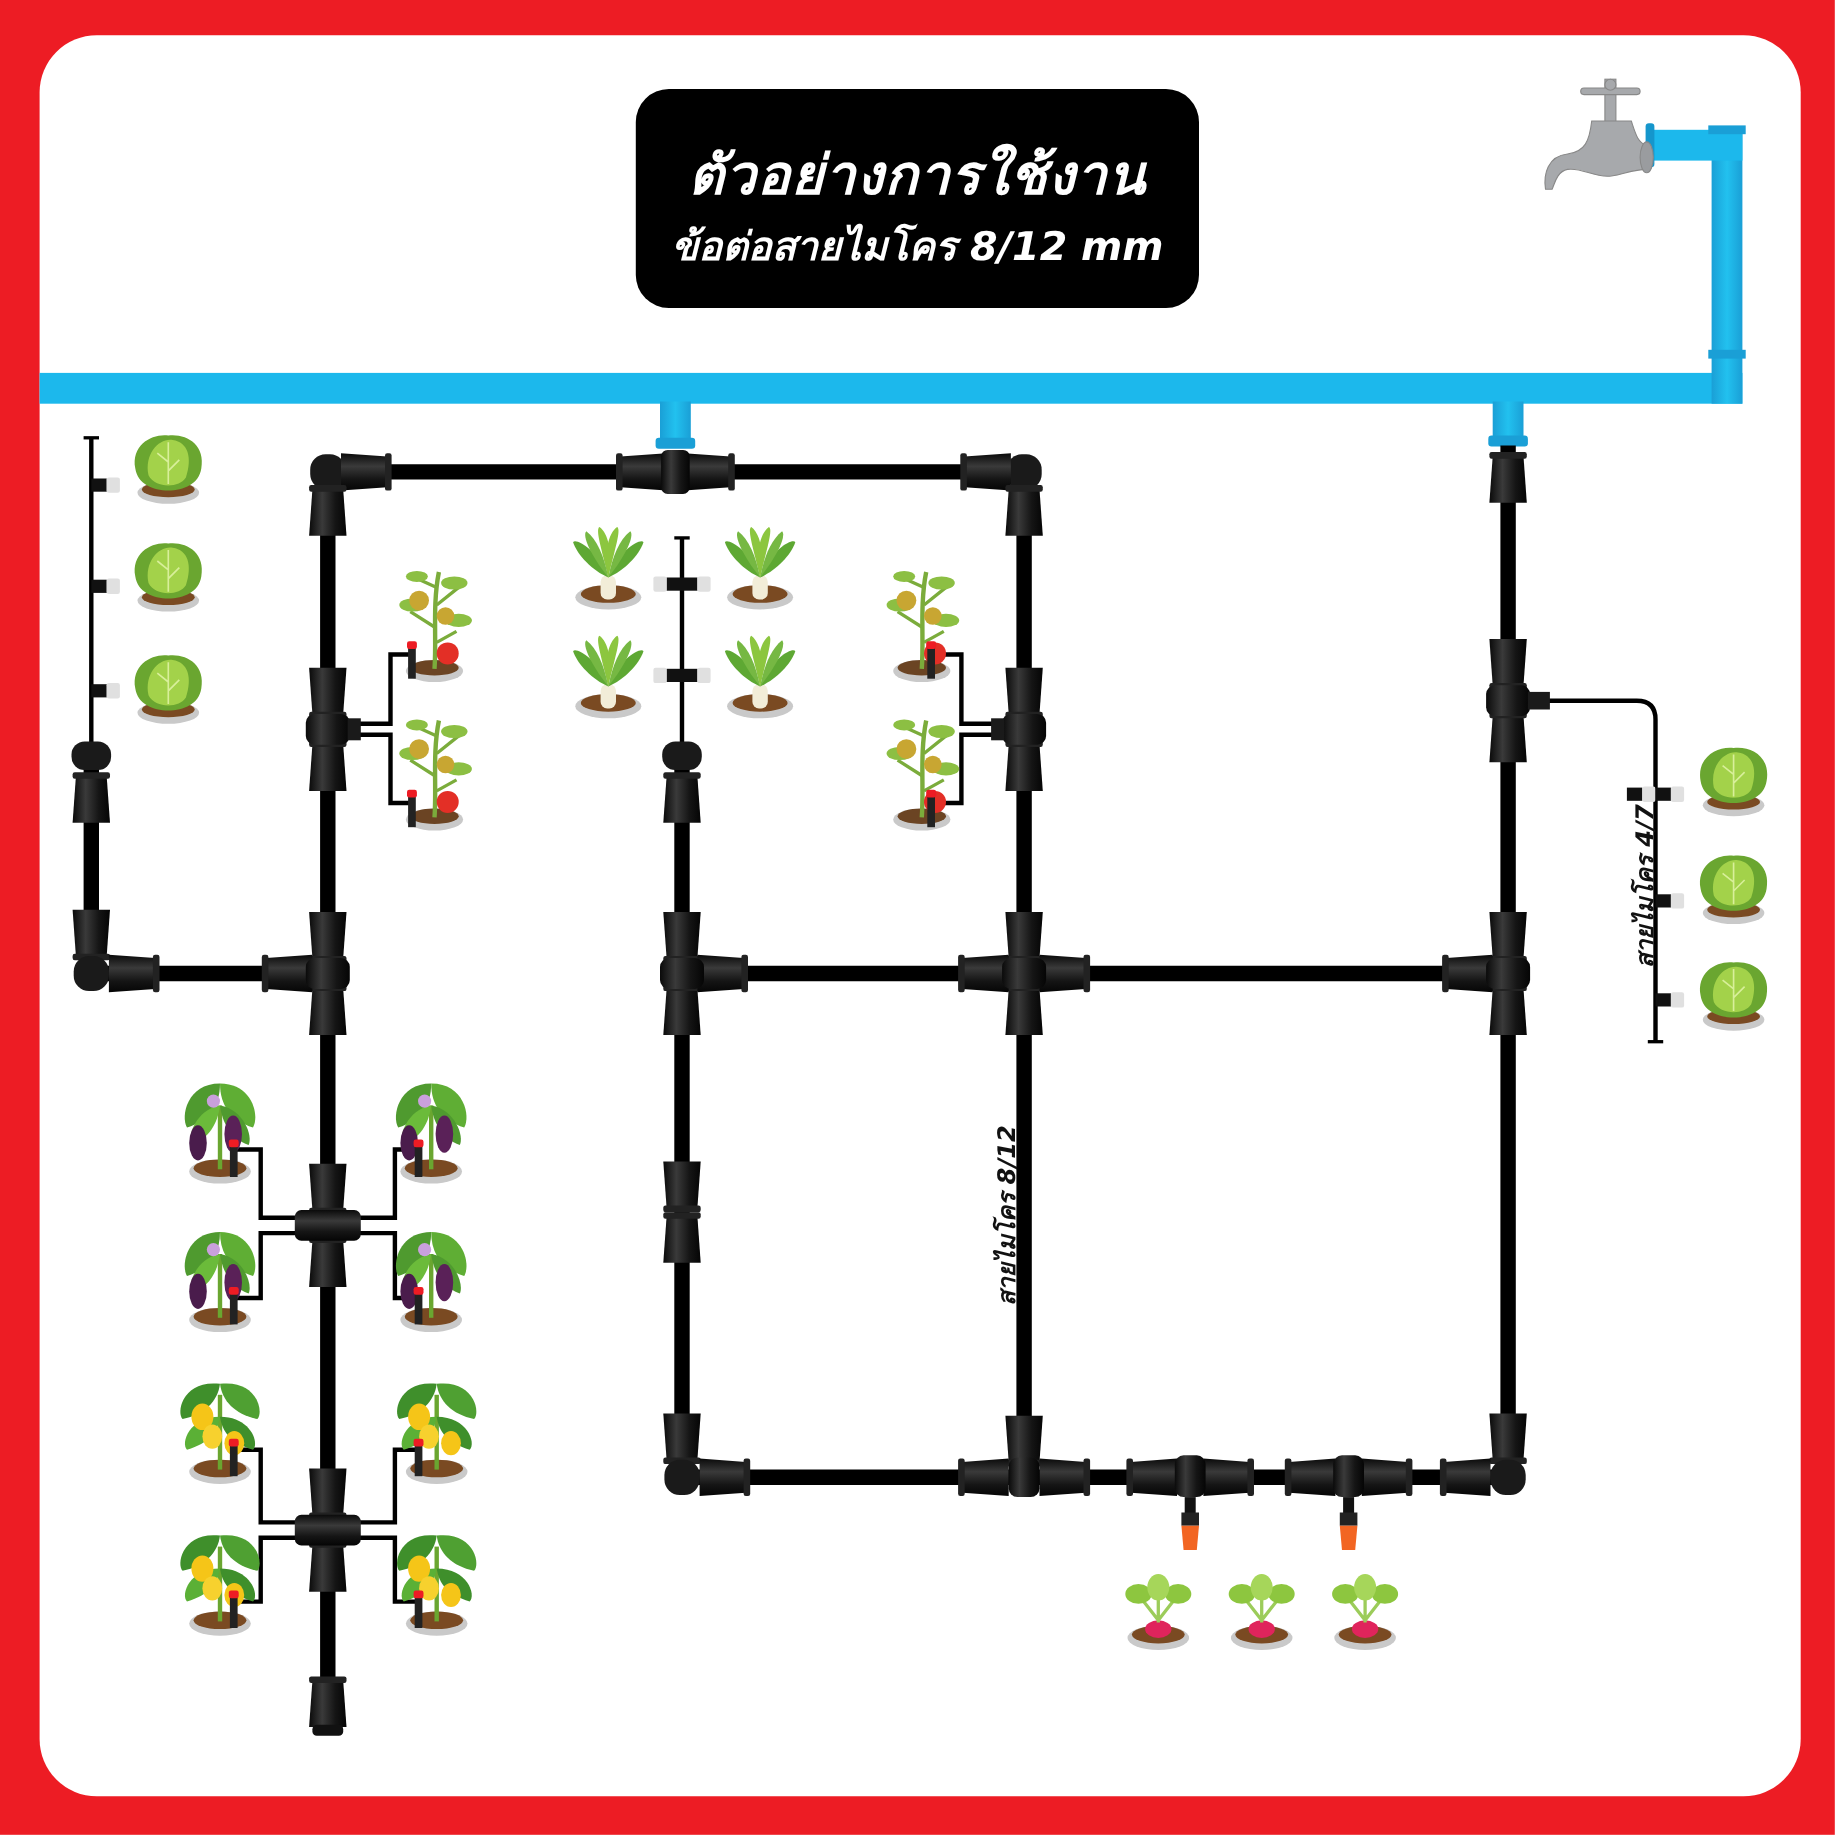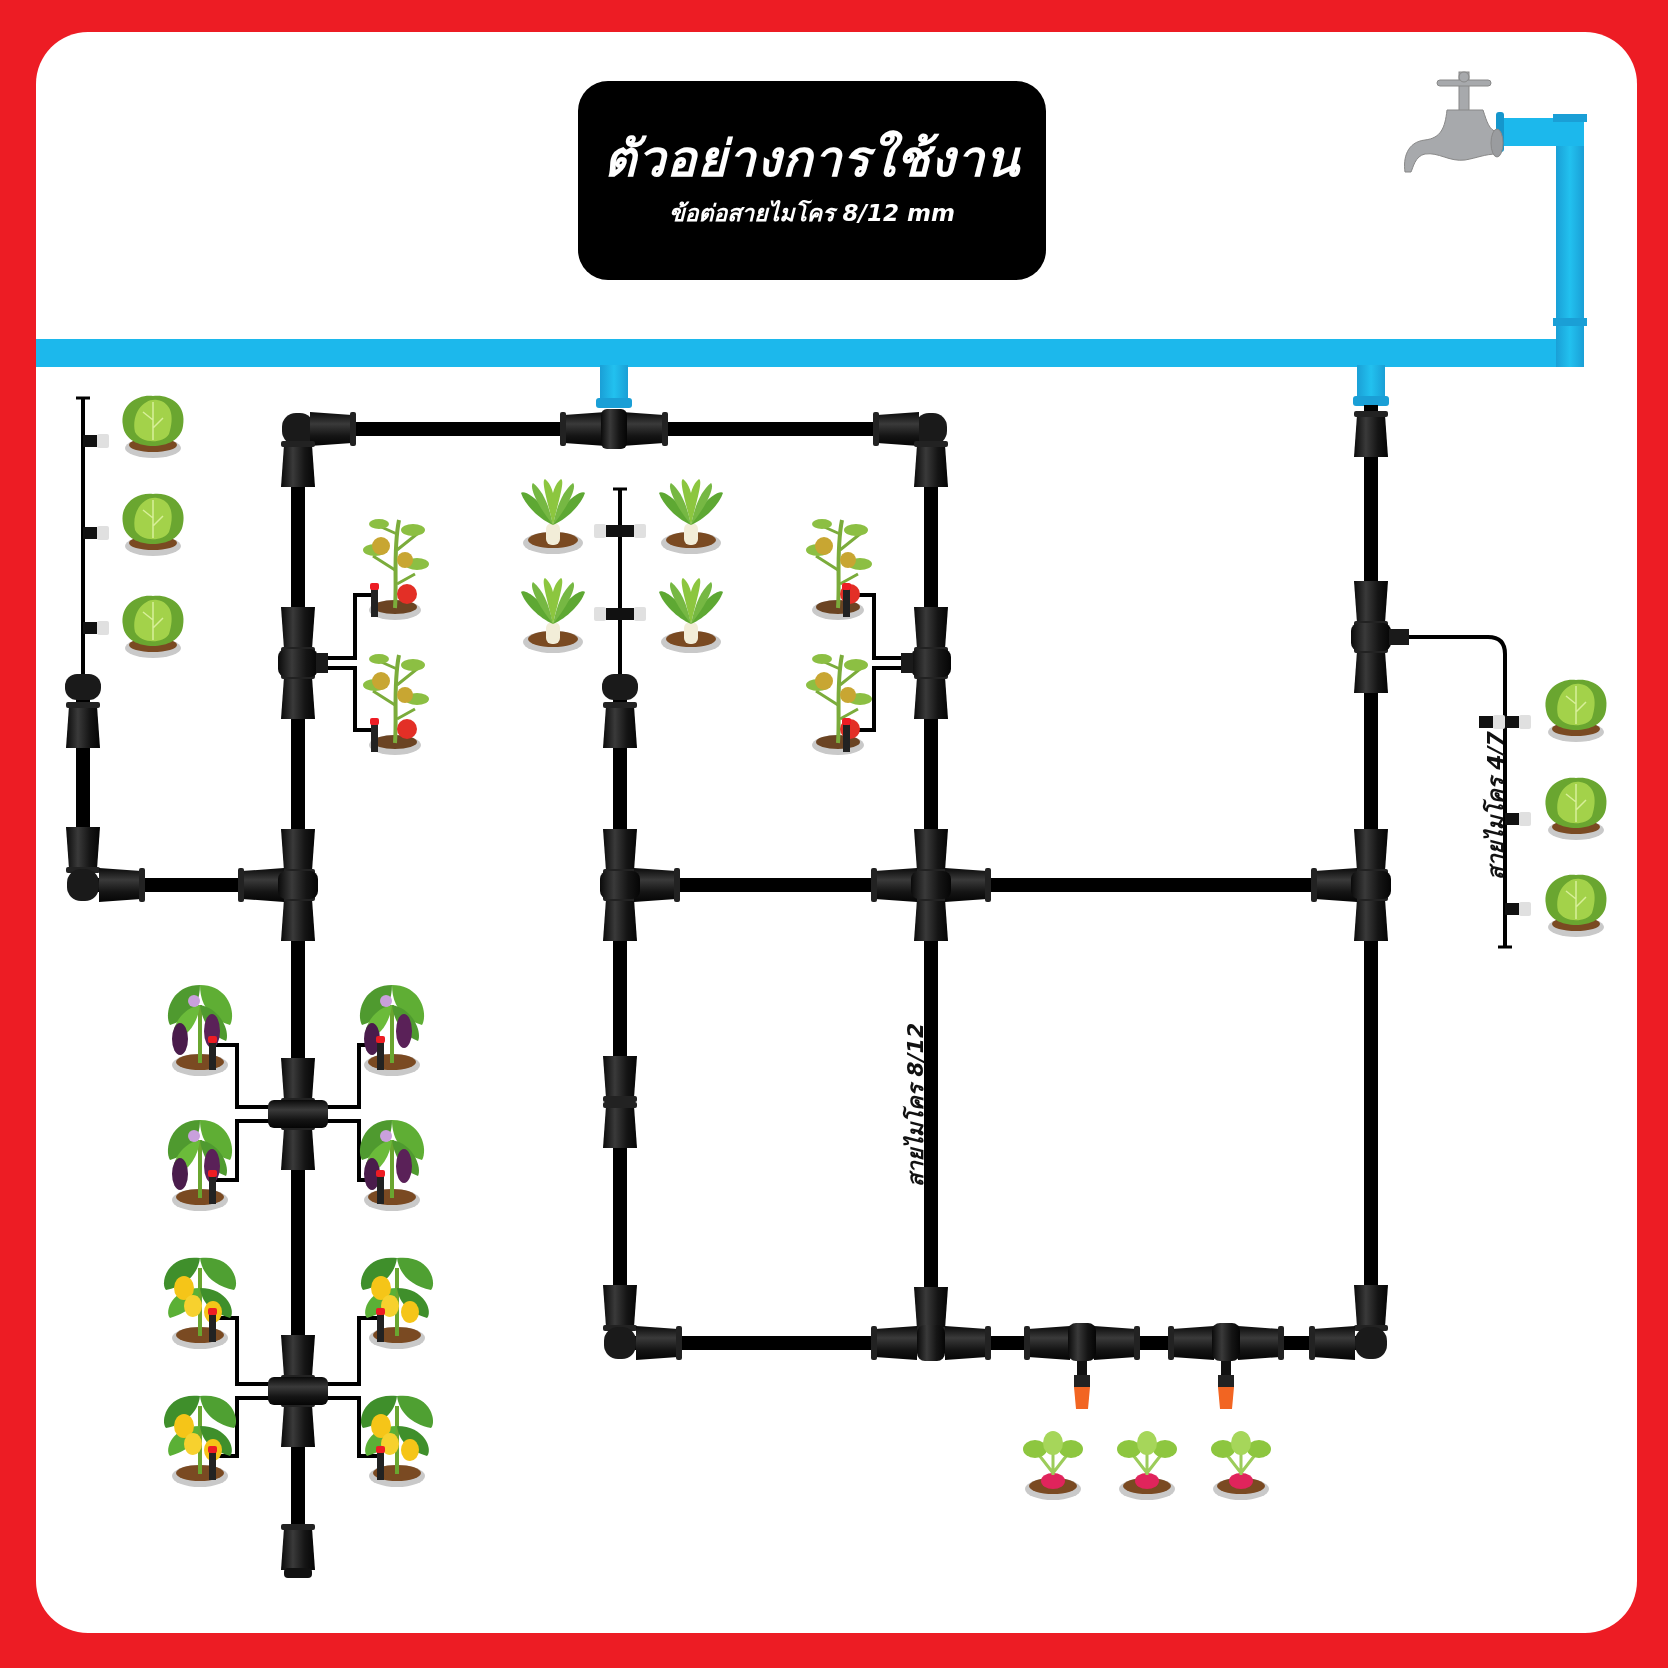--- a/index.html
+++ b/index.html
@@ -1,20 +1,20 @@
 <!DOCTYPE html>
 <html><head>
 <meta charset="utf-8">
 <style>
   html, body { margin: 0; padding: 0; }
   body { width: 1668px; height: 1668px; background: #ed1c24; position: relative; overflow: hidden; font-family: "DejaVu Sans", sans-serif; }
   .panel { position: absolute; left: 36px; top: 32px; width: 1601px; height: 1601px; background: #ffffff; border-radius: 52px; }
-  .title-box { position: absolute; left: 578px; top: 81px; width: 468px; height: 199px; background: #000; border-radius: 30px; color: #fff; text-align: center; }
+  .title-box { position: absolute; left: 578px; top: 81px; width: 512px; height: 199px; background: #000; border-radius: 30px; color: #fff; text-align: center; }
   .title-main { position: absolute; left: 0; right: 0; top: 38px; font-size: 50px; font-weight: bold; font-style: italic; letter-spacing: 1px; }
-  .title-sub { position: absolute; left: 0; right: 0; top: 114px; font-size: 23px; font-weight: bold; font-style: italic; }
+  .title-sub { position: absolute; left: 0; right: 0; top: 114px; font-size: 36px; font-weight: bold; font-style: italic; }
   svg.diagram { position: absolute; left: 0; top: 0; width: 1668px; height: 1668px; }
   .vlabel { position: absolute; font-size: 22px; font-weight: bold; font-style: italic; color: #111; transform: rotate(-90deg); transform-origin: left top; white-space: nowrap; }
 </style>
 </head>
 <body>
 
 <div class="panel"></div>
 
 <svg class="diagram" viewBox="0 0 1668 1668" xmlns="http://www.w3.org/2000/svg">
   <defs>

